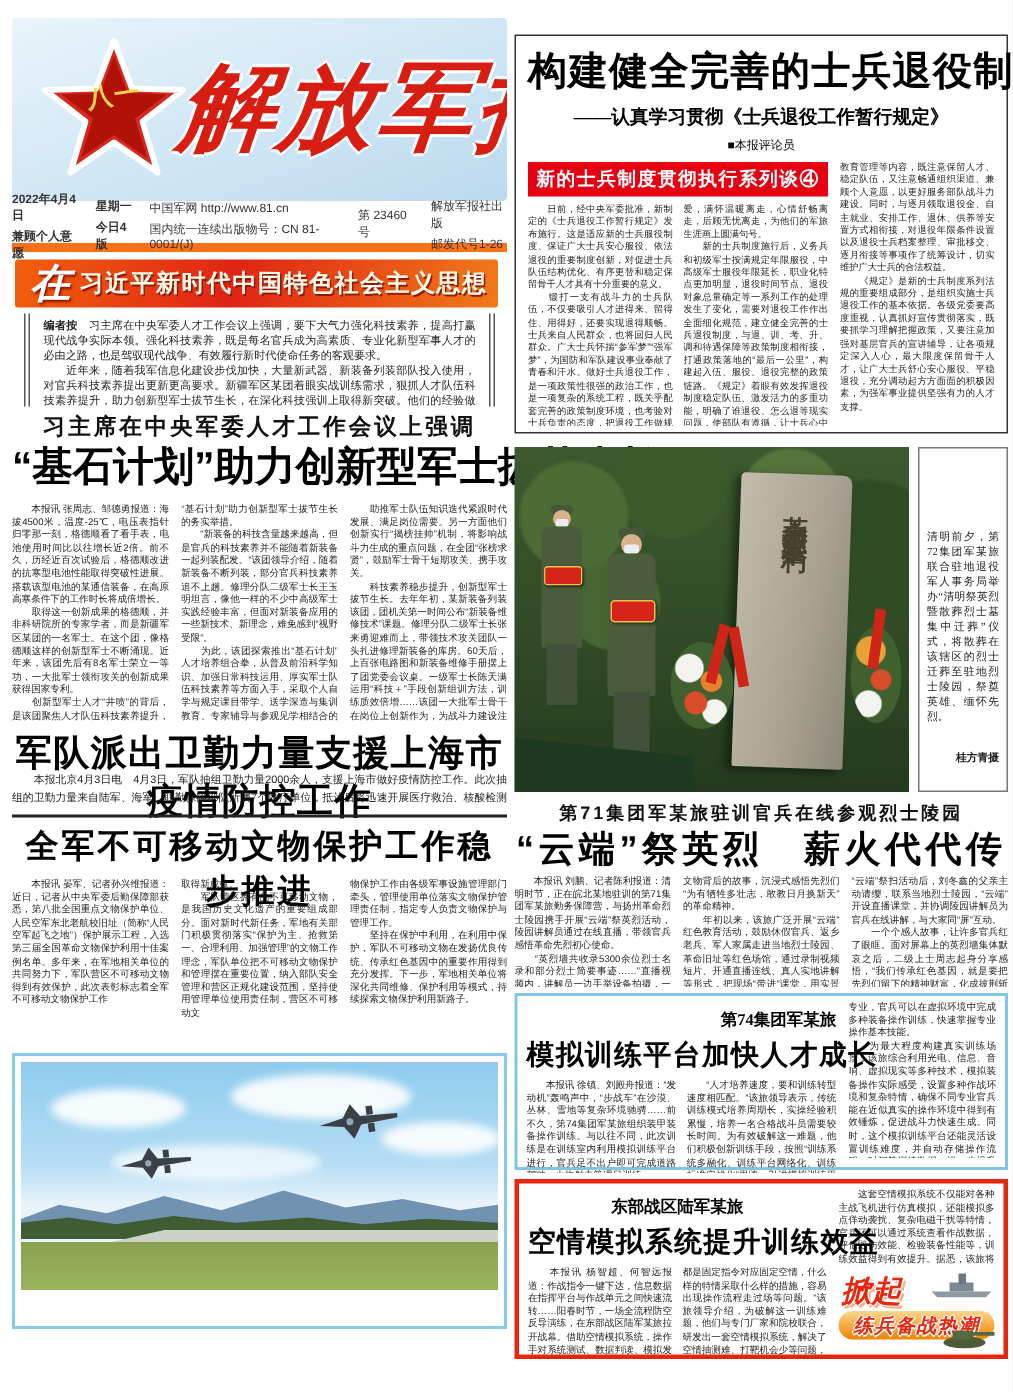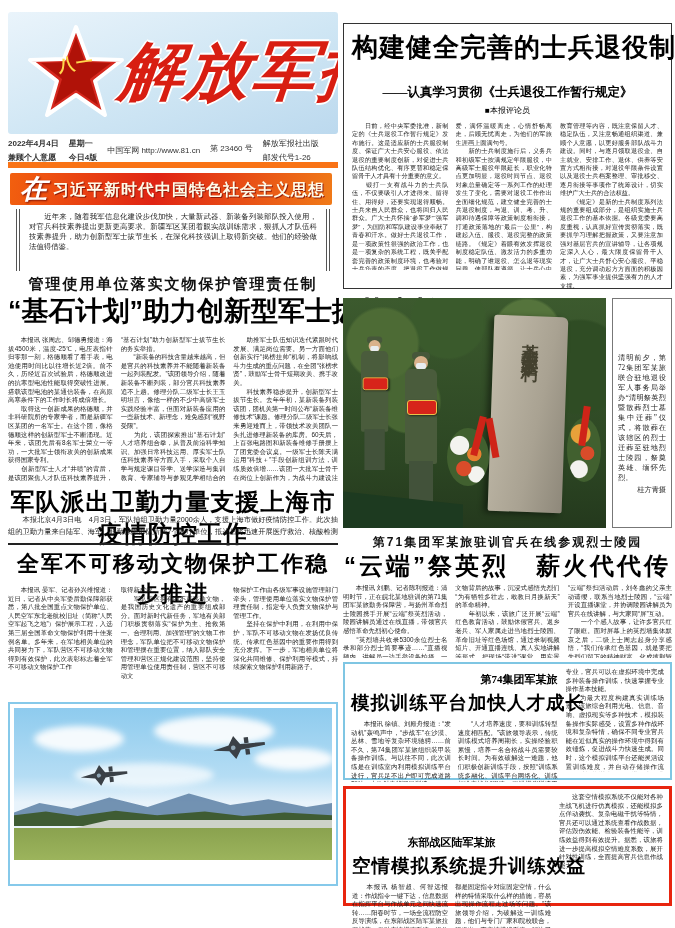--- a/index.html
+++ b/index.html
@@ -80,21 +80,21 @@
     clip-path:polygon(8% 100%,30% 0,100% 0,100% 60%); }
   #grass { position:absolute; left:0; top:120px; width:318px; height:32px;
     background:linear-gradient(#8aa24f,#9cb45c); }
   .jet { position:absolute; }
   #photo1-caption { display:flex; justify-content:space-between; margin-top:5px; font-size:7.5px; color:#222; }
   #photo1-caption .credit { font-weight:bold; }
 
   
   #tuiyi-box { left:343px; top:23px; width:329px; height:266px; border:1px solid #333; padding:6px 8px; }
   #tuiyi-headline { text-align:center; font-size:26px; font-weight:900; color:#000; letter-spacing:1px; white-space:nowrap; }
-  #tuiyi-subtitle { text-align:center; font-size:12.5px; font-weight:bold; margin-top:19px;
+  #tuiyi-subtitle { text-align:center; font-size:12.5px; font-weight:bold; margin-top:5px;
     font-family:"Liberation Serif", serif; }
   #tuiyi-byline { text-align:center; font-size:8px; margin-top:4px; font-family:"Liberation Serif", serif; }
   #tuiyi-flex { display:flex; gap:8px; margin-top:6px; }
   #tuiyi-left { width:66%; }
   #series-tag { background:#e60012; color:#fff; font-weight:bold; font-size:12.5px; text-align:center;
     padding:3px 0; letter-spacing:1px; margin-bottom:5px; }
   #tuiyi-right { width:34%; }
   #tuiyi-box .col { font-size:6.2px; line-height:8.4px; }
   #tuiyi-left .cols2 { height:148px; }
   #tuiyi-right .col { height:180px; }
@@ -123,34 +123,34 @@
   .s-box { position:absolute; left:2px; top:44px; width:30px; height:15px; background:#d7241a;
     border-radius:3px; border:1px solid #e9c24a; box-shadow:1px 1px 2px rgba(0,0,0,.5); }
   .wreath { position:absolute; border-radius:50%; }
   .ribbon { position:absolute; width:7px; height:40px; background:#cf2418; }
   #green-table { position:absolute; left:0; top:178px; width:120px; height:52px; background:#1d3a20;
     clip-path:polygon(0 30%,100% 55%,100% 100%,0 100%); }
 
   
   #photo2-note { left:612px; top:298px; width:60px; height:230px; border:1px solid #777; padding:54px 5px 6px;
     font-family:"Liberation Serif", serif; font-size:7.2px; line-height:10px; color:#222; text-align:justify; }
-  #photo2-credit { font-weight:normal; margin-top:2px; text-align:right; }
+  #photo2-credit { font-weight:bold; margin-top:17px; text-align:right; }
 
   
   #moni-box { left:343px; top:662px; width:329px; height:118px; border:2px solid #7fc6e3; padding:4px 6px; display:flex; gap:8px; }
   #moni-left { width:66%; }
   #moni-kicker { text-align:right; font-size:11px; font-family:"Liberation Serif", serif; font-weight:bold; margin-top:4px; }
   #moni-headline { text-align:center; font-size:18.5px; font-weight:900; letter-spacing:1px; margin:3px 0 5px; white-space:nowrap; }
   #moni-left .cols2 { height:62px; }
   #moni-right { width:34%; }
   #moni-right .col { height:104px; }
 
   
   #kongqing-box { left:343px; top:786px; width:329px; height:120px; border:3px solid #e8250f; padding:4px 6px; display:flex; gap:8px; }
-  #kq-left { width:64%;margin-top:38px; }
+  #kq-left { width:64%; }
   #kq-kicker { text-align:center; font-size:11px; font-family:"Liberation Serif", serif; font-weight:bold; margin-top:4px; }
   #kq-headline { text-align:center; font-size:18.5px; font-weight:900; letter-spacing:1px; margin:3px 0 5px; white-space:nowrap; }
   #kq-left .cols2 { height:60px; }
   #kq-right { width:36%; display:flex; flex-direction:column; }
   #kq-right .col { height:52px; }
   #promo { position:relative; height:52px; margin-top:3px; }
   #promo-line1 { position:absolute; left:2px; top:0; font-size:20px; font-weight:900; font-style:italic;
     color:#e8250f; font-family:"Liberation Serif", serif;
     text-shadow:-1px 0 #fff,1px 0 #fff,0 1px #fff,0 -1px #fff,2px 2px 0 #f6b08e; }
   #promo-band { position:absolute; left:0; bottom:6px; width:100%; height:19px; border-radius:10px;
@@ -178,43 +178,45 @@
     <div class="dl-col b">
       <span>2022年4月4日</span>
       <span>兼顾个人意愿</span>
     </div>
     <div class="dl-col b">
       <span>星期一</span>
       <span>今日4版</span>
     </div>
     <div class="dl-col">
       <span>中国军网 http://www.81.cn</span>
+      <span>国内统一连续出版物号：CN 81-0001/(J)</span>
     </div>
     <div class="dl-col">
       <span>第 23460 号</span>
       <span></span>
     </div>
     <div class="dl-col">
       <span>解放军报社出版</span>
       <span>邮发代号1-26</span>
     </div>
   </div>
 
   <div id="theme-banner" class="abs">
     <span id="tb-char">在</span>
     <div id="tb-lines">
       <span id="tb-line1">习近平新时代中国特色社会主义思想</span>
     </div>
   </div>
 
   <div id="editor-note" class="abs">
+    <p><span class="lbl">编者按</span><span>　习主席在中央军委人才工作会议上强调，要下大气力强化科技素养，提高打赢现代战争实际本领。强化科技素养，既是每名官兵成为高素质、专业化新型军事人才的必由之路，也是驾驭现代战争、有效履行新时代使命任务的客观要求。</span></p>
     <p>　　近年来，随着我军信息化建设步伐加快，大量新武器、新装备列装部队投入使用，对官兵科技素养提出更新更高要求。新疆军区某团着眼实战训练需求，狠抓人才队伍科技素养提升，助力创新型军士拔节生长，在深化科技强训上取得新突破。他们的经验做法值得借鉴。</p>
   </div>
 
-  <div id="jishi-kicker" class="abs kicker">管理使用单位落实文物保护管理责任制</div>
+  <div id="jishi-kicker" class="abs kicker">习主席在中央军委人才工作会议上强调</div>
   <div id="jishi-headline" class="abs">“基石计划”助力创新型军士拔节生长</div>
   <div id="jishi-body" class="abs cols3">
     <div class="col">　　本报讯 张周志、邹德勇报道：海拔4500米，温度-25℃，电压表指针归零那一刻，格德顺看了看手表，电池使用时间比以往增长近2倍。前不久，历经近百次试验后，格德顺改进的抗寒型电池性能取得突破性进展。搭载该型电池的某通信装备，在高原高寒条件下的工作时长将成倍增长。
 　　取得这一创新成果的格德顺，并非科研院所的专家学者，而是新疆军区某团的一名军士。在这个团，像格德顺这样的创新型军士不断涌现。近年来，该团先后有8名军士荣立一等功，一大批军士领衔攻关的创新成果获得国家专利。
 　　创新型军士人才“井喷”的背后，是该团聚焦人才队伍科技素养提升，推行</div>
     <div class="col">“基石计划”助力创新型军士拔节生长的务实举措。
 　　“新装备的科技含量越来越高，但是官兵的科技素养并不能随着新装备一起列装配发。”该团领导介绍，随着新装备不断列装，部分官兵科技素养追不上趟。修理分队二级军士长王玉明坦言，像他一样的不少中高级军士实践经验丰富，但面对新装备应用的一些新技术、新理念，难免感到“视野受限”。
 　　为此，该团探索推出“基石计划”人才培养组合拳，从普及前沿科学知识、加强日常科技运用、厚实军士队伍科技素养等方面入手，采取个人自学与规定课目带学、送学深造与集训教育、专家辅导与参观见学相结合的办法，</div>
     <div class="col">　　助推军士队伍知识迭代紧跟时代发展、满足岗位需要。另一方面他们创新实行“揭榜挂帅”机制，将影响战斗力生成的重点问题，在全团“张榜求贤”，鼓励军士骨干短期攻关、携手攻关。
 　　科技素养稳步提升，创新型军士拔节生长。去年年初，某新装备列装该团，团机关第一时间公布“新装备维修技术”课题。修理分队二级军士长张来勇迎难而上，带领技术攻关团队一头扎进修理新装备的库房。60天后，上百张电路图和新装备维修手册摆上了团党委会议桌。一级军士长陈天满运用“科技＋”手段创新组训方法，训练质效倍增……该团一大批军士骨干在岗位上创新作为，为战斗力建设注入强劲动力。</div>
@@ -257,20 +259,21 @@
       </svg>
     </div>
   </div>
 
   <div id="tuiyi-box" class="abs">
     <div id="tuiyi-headline">构建健全完善的士兵退役制度</div>
     <div id="tuiyi-subtitle">——认真学习贯彻《士兵退役工作暂行规定》</div>
     <div id="tuiyi-byline">■本报评论员</div>
     <div id="tuiyi-flex">
       <div id="tuiyi-left">
+        <div id="series-tag">新的士兵制度贯彻执行系列谈④</div>
         <div class="cols2">
           <div class="col">　　日前，经中央军委批准，新制定的《士兵退役工作暂行规定》发布施行。这是适应新的士兵服役制度、保证广大士兵安心服役、依法退役的重要制度创新，对促进士兵队伍结构优化、有序更替和稳定保留骨干人才具有十分重要的意义。
 　　锻打一支有战斗力的士兵队伍，不仅要吸引人才进得来、留得住、用得好，还要实现退得顺畅。士兵来自人民群众，也将回归人民群众。广大士兵怀揣“参军梦”“强军梦”，为国防和军队建设事业奉献了青春和汗水。做好士兵退役工作，是一项政策性很强的政治工作，也是一项复杂的系统工程，既关乎配套完善的政策制度环境，也考验对士兵负责的态度，把退役工作做规范、做扎实，让士兵体会到组织的真心为</div>
           <div class="col">爱，满怀温暖离走，心情舒畅离走，后顾无忧离走，为他们的军旅生涯画上圆满句号。
 　　新的士兵制度施行后，义务兵和初级军士按满规定年限服役，中高级军士服役年限延长，职业化特点更加明显，退役时间节点、退役对象总量确定等一系列工作的处理发生了变化，需要对退役工作作出全面细化规范，建立健全完善的士兵退役制度，与退、训、考、升、调和待遇保障等政策制度相衔接，打通政策落地的“最后一公里”，构建起入伍、服役、退役完整的政策链路。《规定》着眼有效发挥退役制度稳定队伍、激发活力的多重功能，明确了谁退役、怎么退等现实问题，使部队有遵循，让士兵心中有数。
 　　这次士兵制度改革的一个基本理念是“服役时间越长、服役贡献越大，</div>
         </div>
       </div>
       <div id="tuiyi-right">
         <div class="col">教育管理等内容，既注意保留人才、稳定队伍，又注意畅通组织渠道、兼顾个人意愿，以更好服务部队战斗力建设。同时，与逐月领取退役金、自主就业、安排工作、退休、供养等安置方式相衔接，对退役年限条件设置以及退役士兵档案整理、审批移交、逐月衔接等事项作了统筹设计，切实维护广大士兵的合法权益。
@@ -344,16 +347,32 @@
       <div id="kq-kicker">东部战区陆军某旅</div>
       <div id="kq-headline">空情模拟系统提升训练效益</div>
       <div class="cols2">
         <div class="col">　　本报讯 杨智超、何智远报道：作战指令一键下达，信息数据在指挥平台与作战单元之间快速流转……阳春时节，一场全流程防空反导演练，在东部战区陆军某旅拉开战幕。借助空情模拟系统，操作手对系统测试、数据判读、模拟发射等课目进行专攻精练。
 　　“受条件限制，以往组织防空演练，</div>
         <div class="col">都是固定指令对应固定空情，什么样的特情采取什么样的措施，容易出现操作流程走过场等问题。”该旅领导介绍，为破解这一训练难题，他们与专门厂家和院校联合，研发出一套空情模拟系统，解决了空情抽测难、打靶机会少等问题，有效提高官兵搜索、捕获、跟踪目标能力。</div>
       </div>
     </div>
     <div id="kq-right">
       <div class="col">　　这套空情模拟系统不仅能对各种主战飞机进行仿真模拟，还能模拟多点佯动袭扰、复杂电磁干扰等特情，官兵还可以通过系统查看作战数据，评估毁伤效能、检验装备性能等，训练效益得到有效提升。据悉，该旅将进一步提高模拟空情难度系数，展开针对性训练，全面提高官兵信息作战能力。</div>
+      <div id="promo">
+        <span id="promo-line1">掀起</span>
+        <svg id="promo-ship" width="44" height="18" viewBox="0 0 44 18">
+          <polygon points="2,14 42,14 38,18 6,18" fill="#8e9aa4"></polygon>
+          <rect x="14" y="8" width="16" height="6" fill="#7d8892"></rect>
+          <rect x="20" y="2" width="5" height="7" fill="#6d7882"></rect>
+        </svg>
+        <div id="promo-band">
+          <span id="promo-line2">练兵备战热潮</span>
+        </div>
+        <svg id="promo-tank" width="40" height="16" viewBox="0 0 40 16">
+          <ellipse cx="18" cy="12" rx="14" ry="4" fill="#4c5c3a"></ellipse>
+          <rect x="10" y="4" width="14" height="6" rx="2" fill="#56683f"></rect>
+          <rect x="22" y="5" width="16" height="2.5" fill="#56683f"></rect>
+        </svg>
+      </div>
     </div>
   </div>
 
 </div>
 
 </body></html>

